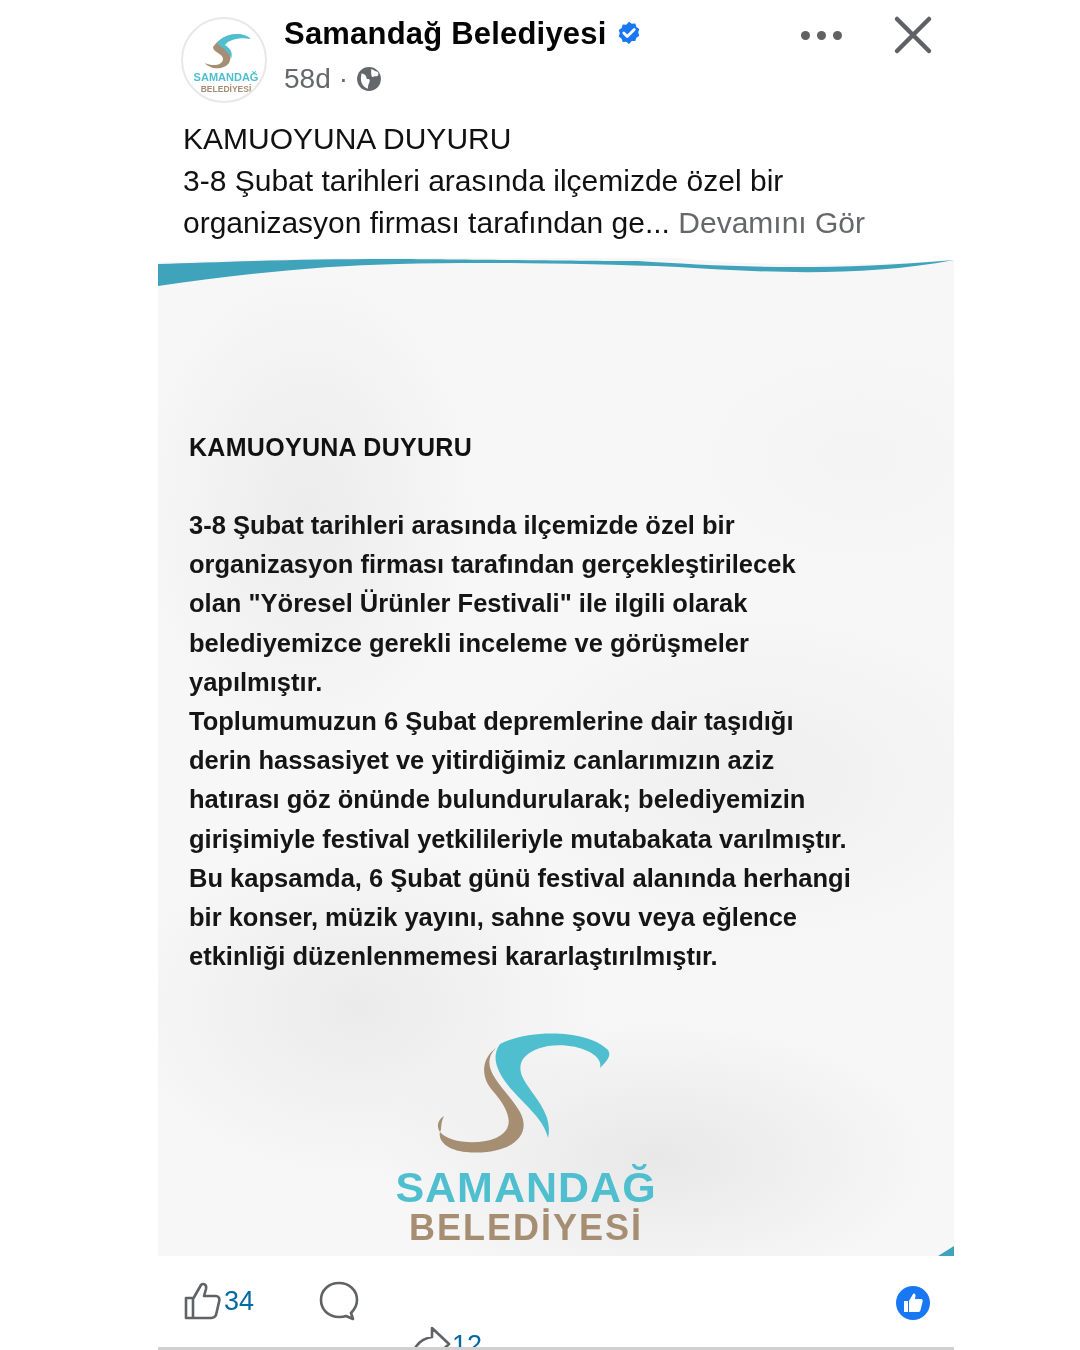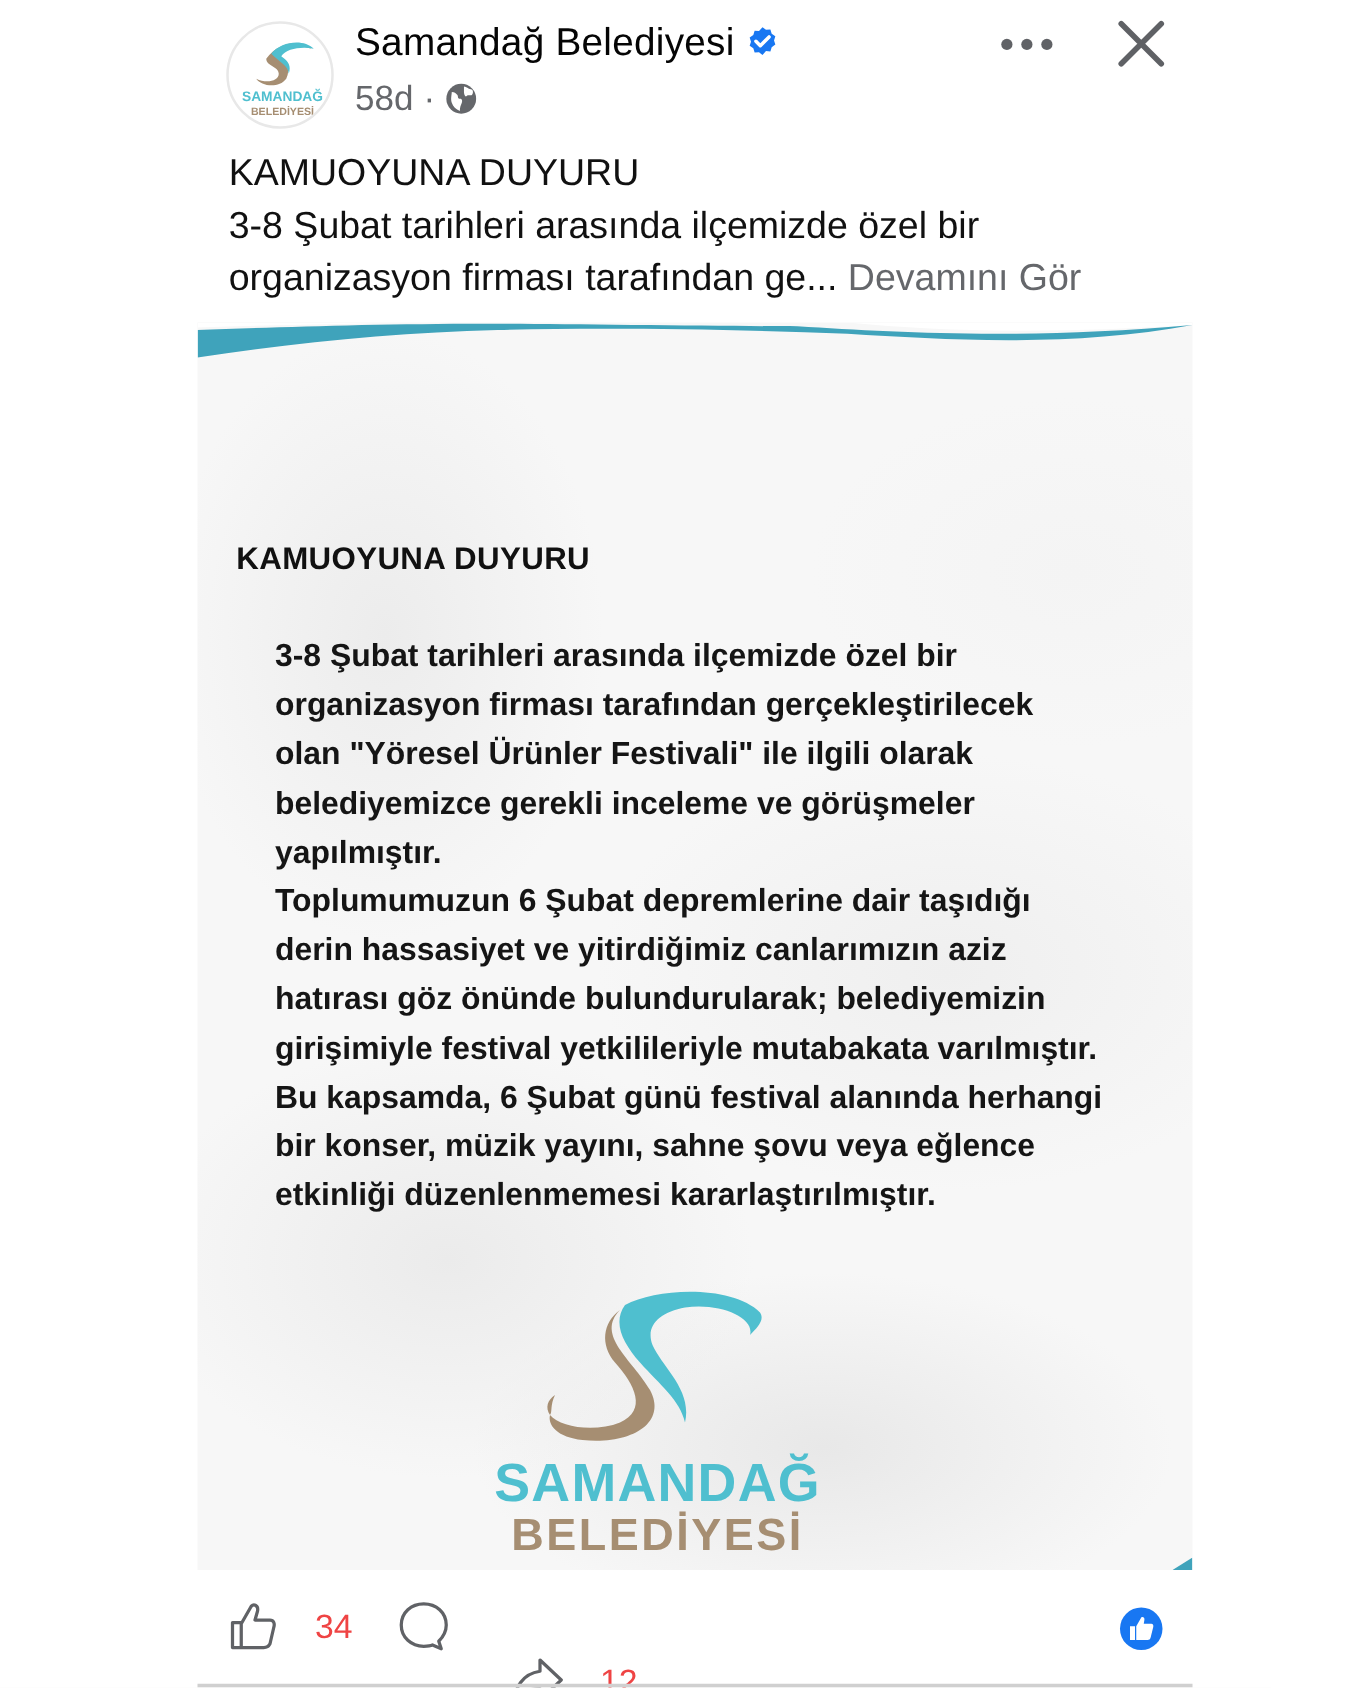--- a/index.html
+++ b/index.html
@@ -3,21 +3,21 @@
 <meta charset="utf-8">
 <style>
   * { box-sizing: border-box; margin: 0; padding: 0; }
   html, body { width: 1080px; height: 1350px; background: #ffffff; overflow: hidden; }
   body { font-family: "Liberation Sans", "DejaVu Sans", sans-serif; color: #050505; position: relative; }
 
   .header { position: absolute; left: 0; top: 0; width: 1080px; height: 110px; }
   .avatar { position: absolute; left: 181px; top: 17px; width: 86px; height: 86px; border-radius: 50%;
     background: #fff; border: 2px solid #e8e8e8; overflow: hidden; }
   .avatar svg { display: block; }
-  .page-name { position: absolute; left: 284px; top: 16px; font-size: 31px; font-weight: normal; color: #050505;
+  .page-name { position: absolute; left: 284px; top: 16px; font-size: 31px; font-weight: bold; color: #050505;
     display: flex; align-items: center; gap: 8px; letter-spacing: 0.2px; }
   .verified { width: 28px; height: 28px; }
   .meta { position: absolute; left: 284px; top: 63px; font-size: 28px; color: #65676b; display: flex; align-items: center; gap: 8px; }
   .globe { width: 26px; height: 26px; }
   .more-btn { position: absolute; left: 798px; top: 22px; width: 46px; height: 26px; display: flex; gap: 7px; align-items: center; justify-content: center; cursor: pointer; }
   .more-btn span { width: 9px; height: 9px; border-radius: 50%; background: #606266; display: block; }
   .close-btn { position: absolute; left: 888px; top: 10px; width: 50px; height: 50px; cursor: pointer; }
 
   .caption { position: absolute; left: 183px; top: 118px; width: 760px; font-size: 30px; line-height: 42px; color: #111; }
   .caption .see-more { color: #65676b; cursor: pointer; text-align: center; }
@@ -28,28 +28,28 @@
       radial-gradient(ellipse 250px 350px at 150px 250px, #ececec 0%, transparent 70%),
       radial-gradient(ellipse 400px 250px at 600px 520px, #efefef 0%, transparent 70%),
       radial-gradient(ellipse 350px 250px at 200px 750px, #ebebeb 0%, transparent 70%),
       radial-gradient(ellipse 400px 200px at 500px 900px, #e8e8e8 0%, transparent 70%),
       #f7f7f7;
   }
   .wave { position: absolute; left: 0; top: 0; width: 796px; height: 40px; }
   .corner { position: absolute; right: 0; bottom: 0; width: 16px; height: 10px; }
   .img-title { position: absolute; left: 31px; top: 175px; font-size: 25px; font-weight: bold; color: #111; letter-spacing: 0.3px; }
   .img-body { position: absolute; left: 31px; top: 248px; width: 750px; font-size: 25.5px; font-weight: bold; line-height: 39.2px; color: #151515; }
-  .img-body p { white-space: pre-line; margin-left: 31px; }
+  .img-body p { white-space: pre-line; }
   .logo { position: absolute; left: 228px; top: 770px; width: 280px; height: 228px; }
   .logo-s { position: absolute; left: 50px; top: 0; width: 180px; height: 140px; }
   .logo-text1 { position: absolute; left: 0; top: 135px; width: 280px; text-align: center; font-size: 43px; font-weight: bold; color: #4fbfcf; letter-spacing: 1px; }
   .logo-text2 { position: absolute; left: 0; top: 179px; width: 280px; text-align: center; font-size: 36px; font-weight: bold; color: #a68e72; letter-spacing: 2px; }
 
   .actions { position: absolute; left: 158px; top: 1272px; width: 796px; height: 64px; }
-  .action { position: absolute; top: 8px; display: flex; align-items: center; gap: 28px; font-size: 27px; color: #ef4444; cursor: pointer; }
+  .action { position: absolute; top: 8px; display: flex; align-items: center; gap: 0; font-size: 27px; color: #0369a1; cursor: pointer; }
   .reaction-like { position: absolute; left: 737px; top: 13px; width: 36px; height: 36px; }
   .bottom-line { position: absolute; left: 158px; top: 1347px; width: 796px; height: 3px; background: #d0d0d0; }
 </style>
 </head>
 <body>
 
 <div class="header">
   <div class="avatar">
     <svg width="86" height="86" viewBox="0 0 86 86">
       <path d="M30 28 C40 14, 58 12, 66 20 C56 16, 44 18, 38 26 C46 30, 50 36, 46 44 C40 52, 26 50, 22 44 C30 48, 40 46, 40 40 C40 34, 30 34, 30 28 Z" fill="#a68e72"></path>

